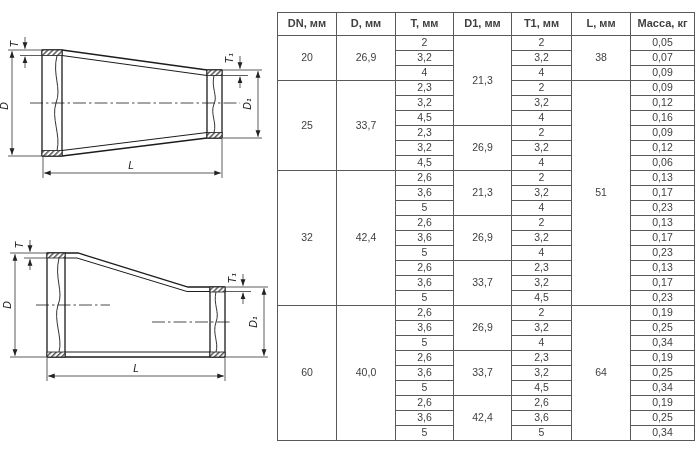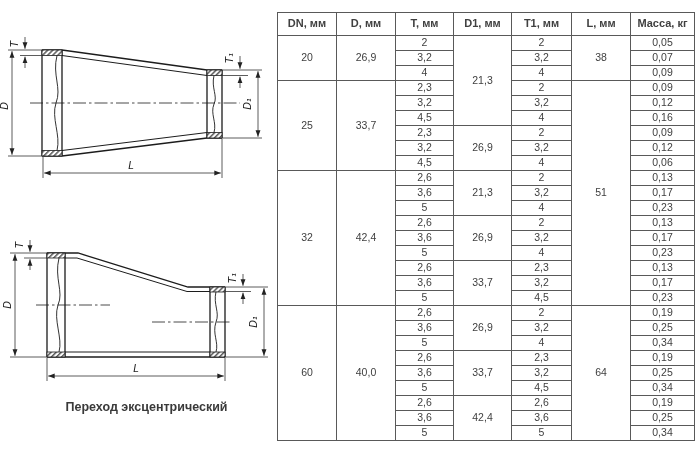--- a/index.html
+++ b/index.html
@@ -112,21 +112,20 @@
       <path d="M47 358 V381 M225 358 V381"></path>
       <path d="M48.2 376 H223.8" marker-start="url(#arr)" marker-end="url(#arr)"></path>
     </g>
     <text class="dim" x="23" y="245" text-anchor="middle" transform="rotate(-90 23 245)">T</text>
     <text class="dim" x="11" y="305" text-anchor="middle" transform="rotate(-90 11 305)">D</text>
     <text class="dim" x="236" y="278" text-anchor="middle" transform="rotate(-90 236 278)">T₁</text>
     <text class="dim" x="257" y="322" text-anchor="middle" transform="rotate(-90 257 322)">D₁</text>
     <text class="dim" x="136" y="372" text-anchor="middle">L</text>
   </svg>
 
-  <div class="caption c2">Переход эксцентрический</div>
 
   <table class="spec-table">
     <colgroup>
       <col style="width:59px">
         <col style="width:59px">
         <col style="width:58px">
       <col style="width:58px">
         <col style="width:60px">
         <col style="width:59px">
       <col style="width:64px">

